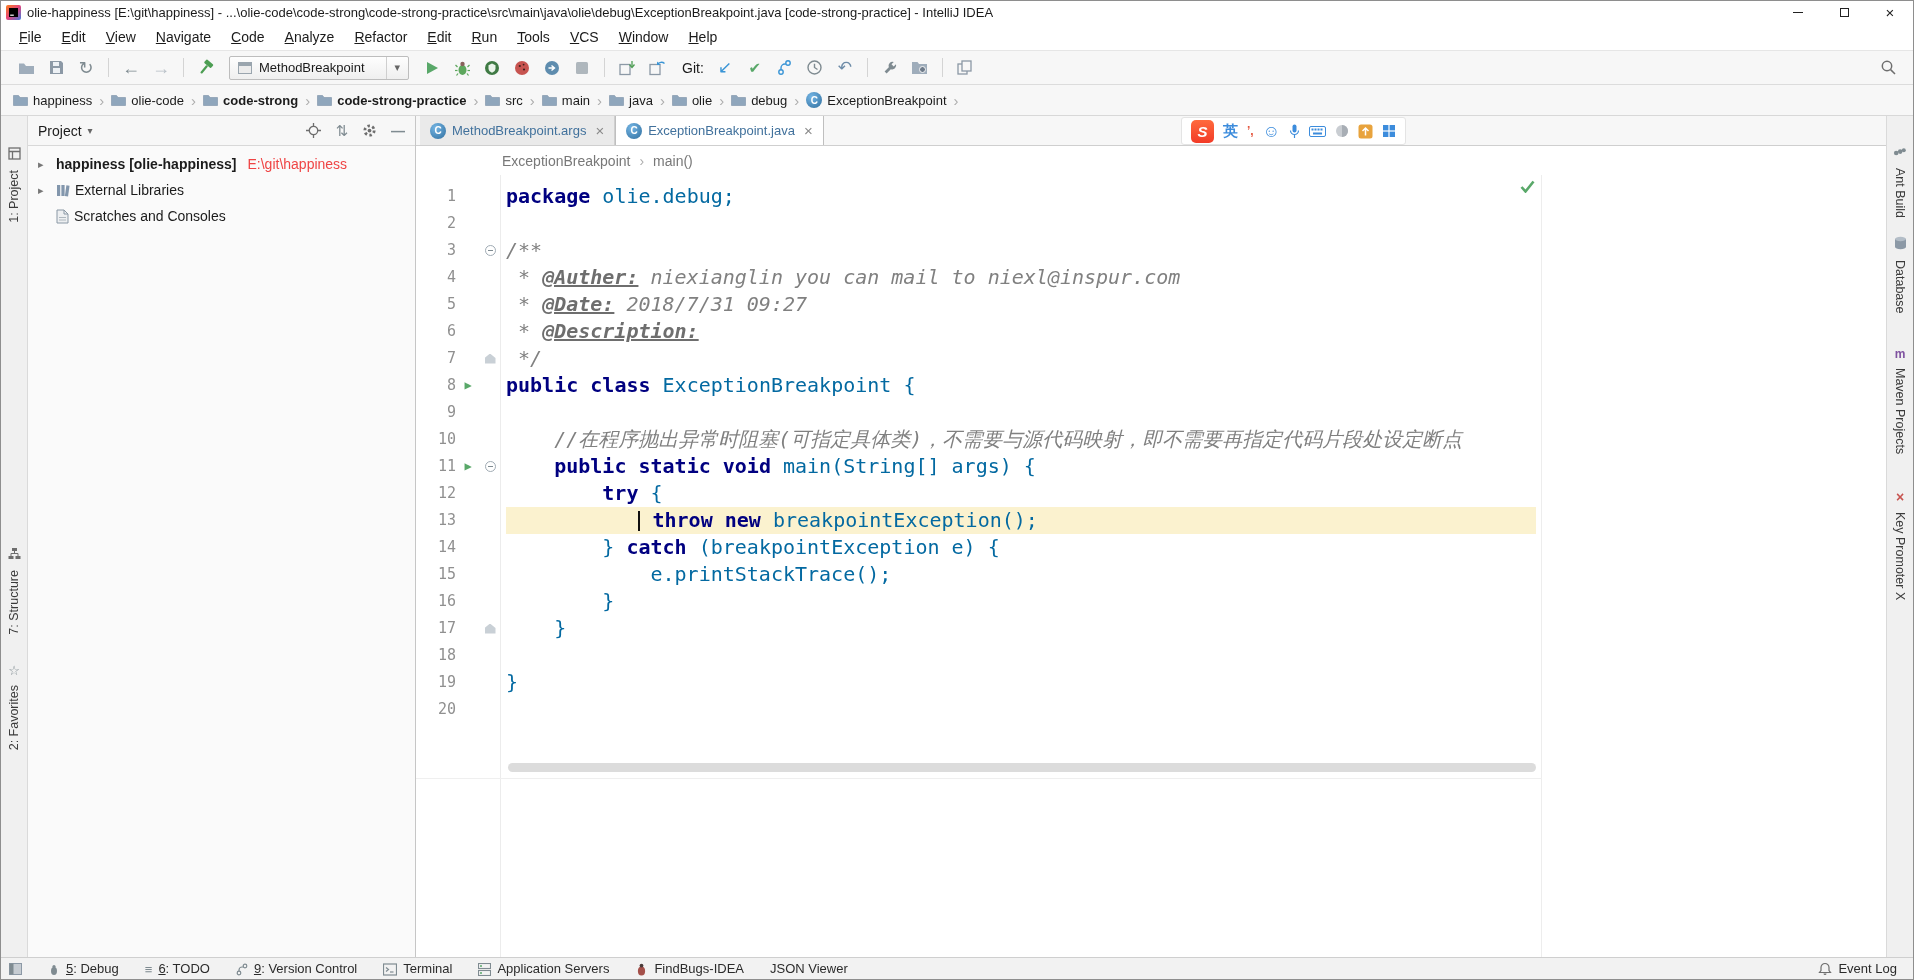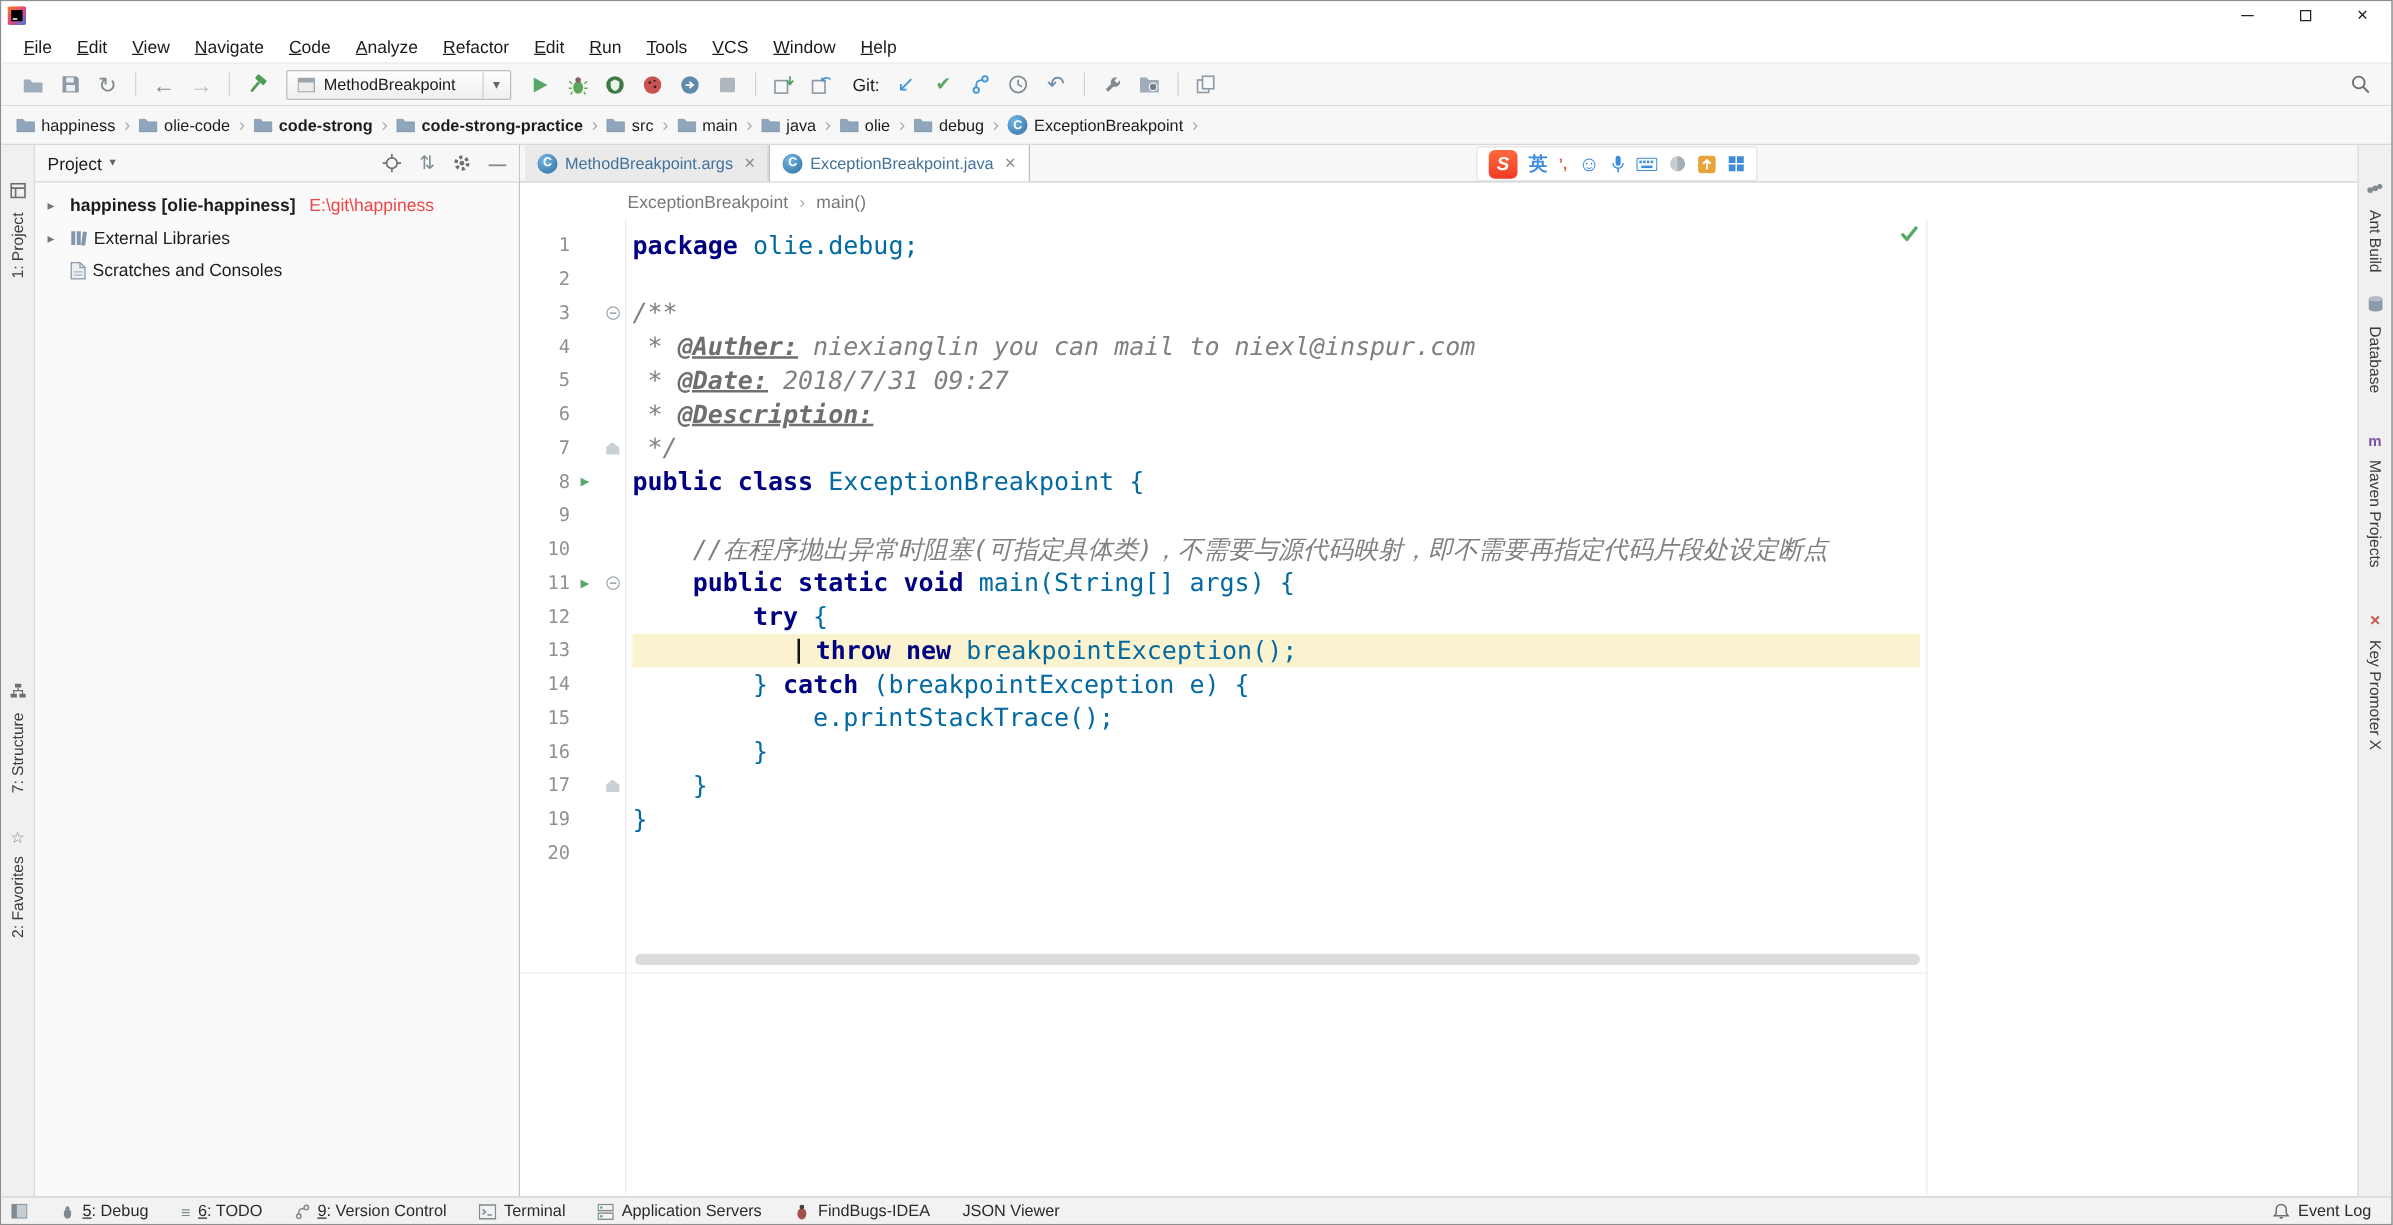--- a/index.html
+++ b/index.html
@@ -135,20 +135,21 @@
               <stop offset="0" stop-color="#FC801D"></stop>
               <stop offset=".5" stop-color="#E4447C"></stop>
               <stop offset="1" stop-color="#3E7DE0"></stop>
             </linearGradient>
           </defs>
           <rect width="15" height="15" rx="2" fill="url(#ij)"></rect>
           <rect x="3" y="3" width="9" height="9" fill="#000"></rect>
           <rect x="4.2" y="9.6" width="3.6" height="1.2" fill="#fff"></rect>
         </svg>
       </span>
+    <span class="title-text">olie-happiness [E:\git\happiness] - ...\olie-code\code-strong\code-strong-practice\src\main\java\olie\debug\ExceptionBreakpoint.java [code-strong-practice] - IntelliJ IDEA</span>
     <div class="win-controls">
       <span class="win-btn">
           <span class="glyph-min"></span>
         </span>
       <span class="win-btn">
           <span class="glyph-max"></span>
         </span>
       <span class="win-btn">
           <span>×</span>
         </span>
@@ -573,20 +574,21 @@
             <div class="code-line"><span class="gutter"><span class="lnum">8</span><span class="mark-run">▶</span><span class="mark-fold"></span></span><span class="code-text"><span class="tok-kw">public</span><span class="tok-pl"> </span><span class="tok-kw">class</span><span class="tok-pl"> ExceptionBreakpoint {</span></span></div>
             <div class="code-line"><span class="gutter"><span class="lnum">9</span><span class="mark-run"></span><span class="mark-fold"></span></span><span class="code-text"></span></div>
             <div class="code-line"><span class="gutter"><span class="lnum">10</span><span class="mark-run"></span><span class="mark-fold"></span></span><span class="code-text"><span class="tok-cmt">    //在程序抛出异常时阻塞(可指定具体类)，不需要与源代码映射，即不需要再指定代码片段处设定断点</span></span></div>
             <div class="code-line"><span class="gutter"><span class="lnum">11</span><span class="mark-run">▶</span><span class="mark-fold"><span class="fold-o"></span></span></span><span class="code-text"><span class="tok-pl">    </span><span class="tok-kw">public</span><span class="tok-pl"> </span><span class="tok-kw">static</span><span class="tok-pl"> </span><span class="tok-kw">void</span><span class="tok-pl"> main(String[] args) {</span></span></div>
             <div class="code-line"><span class="gutter"><span class="lnum">12</span><span class="mark-run"></span><span class="mark-fold"></span></span><span class="code-text"><span class="tok-pl">        </span><span class="tok-kw">try</span><span class="tok-pl"> {</span></span></div>
             <div class="code-line current"><span class="gutter"><span class="lnum">13</span><span class="mark-run"></span><span class="mark-fold"></span></span><span class="code-text"><span class="tok-pl">           </span><span class="caret-bar"></span><span class="tok-pl"> </span><span class="tok-kw">throw</span><span class="tok-pl"> </span><span class="tok-kw">new</span><span class="tok-pl"> breakpointException();</span></span></div>
             <div class="code-line"><span class="gutter"><span class="lnum">14</span><span class="mark-run"></span><span class="mark-fold"></span></span><span class="code-text"><span class="tok-pl">        } </span><span class="tok-kw">catch</span><span class="tok-pl"> (breakpointException e) {</span></span></div>
             <div class="code-line"><span class="gutter"><span class="lnum">15</span><span class="mark-run"></span><span class="mark-fold"></span></span><span class="code-text"><span class="tok-pl">            e.printStackTrace();</span></span></div>
             <div class="code-line"><span class="gutter"><span class="lnum">16</span><span class="mark-run"></span><span class="mark-fold"></span></span><span class="code-text"><span class="tok-pl">        }</span></span></div>
             <div class="code-line"><span class="gutter"><span class="lnum">17</span><span class="mark-run"></span><span class="mark-fold"><span class="fold-c"></span></span></span><span class="code-text"><span class="tok-pl">    }</span></span></div>
+            <div class="code-line"><span class="gutter"><span class="lnum">18</span><span class="mark-run"></span><span class="mark-fold"></span></span><span class="code-text"></span></div>
             <div class="code-line"><span class="gutter"><span class="lnum">19</span><span class="mark-run"></span><span class="mark-fold"></span></span><span class="code-text"><span class="tok-pl">}</span></span></div>
             <div class="code-line"><span class="gutter"><span class="lnum">20</span><span class="mark-run"></span><span class="mark-fold"></span></span><span class="code-text"></span></div>
           </div>
         <div class="gutter-line"></div>
         <div class="right-guide"></div>
         <span class="inspect-check icon" id="inspectok">
             <svg width="15" height="13">
               <path d="M1.5 7l4 4.5L13.5 1.5" fill="none" stroke="#59A869" stroke-width="2.6"></path>
             </svg>
           </span>

